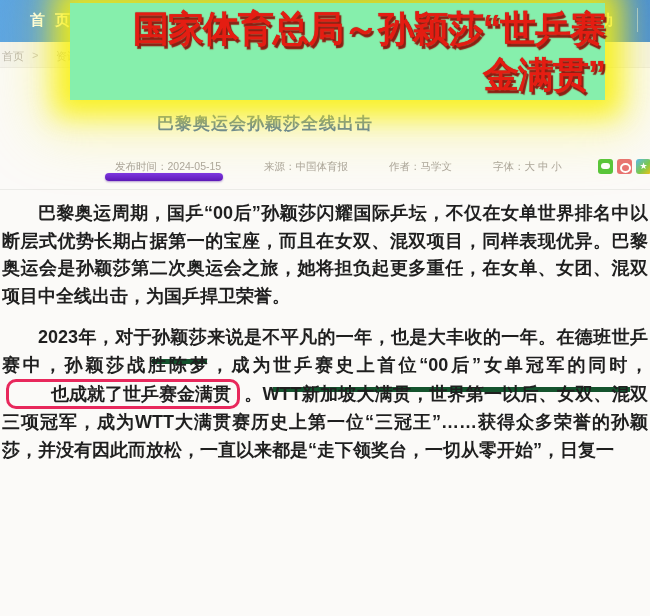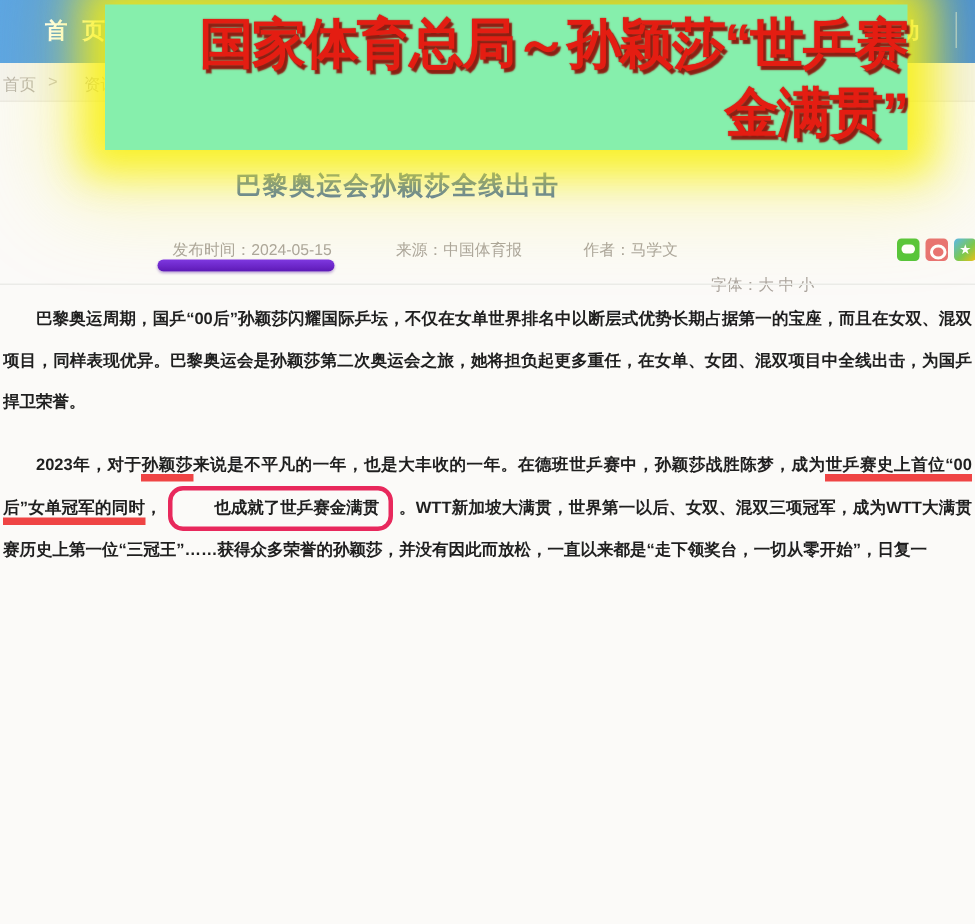--- a/index.html
+++ b/index.html
@@ -53,21 +53,21 @@
   
   .article-title {
     position:absolute; left:0; top:112px; width:530px; text-align:center;
     color:#3f67b4; font-size:17px; font-weight:700; letter-spacing:1px;
   }
   .meta-row { position:absolute; left:0; top:158px; width:650px; height:20px; }
   .meta-item { position:absolute; top:2px; font-size:10.5px; color:#aaa49d; white-space:nowrap; }
   .meta-pub    { left:115px; }
   .meta-source { left:264px; }
   .meta-author { left:377px;margin-left:12px; }
-  .meta-font   { left:474px; cursor:pointer;margin-top:23px; }
+  .meta-font   { left:493px; cursor:pointer; }
 
   .purple-bar {
     position:absolute; left:105px; top:173px; width:118px; height:8px; border-radius:4px;
     background:linear-gradient(180deg,#7c34e4 0%,#5c17b9 100%);
     box-shadow:0 1px 2px rgba(80,20,160,0.4);
   }
   .meta-divider { position:absolute; left:0; top:189px; width:650px; height:1px; background:#ebebe8; }
 
   
   .share-icon { position:absolute; top:1px; width:15px; height:15px; border-radius:3px; cursor:pointer; }
@@ -83,26 +83,26 @@
   }
   .icon-qzone {
     left:636px;
     background:linear-gradient(135deg,#58b7ee 0%,#7ac94f 55%,#f3c016 100%);
     color:#fff; font-size:9px; line-height:15px; text-align:center;
   }
 
   
   .body-text {
     position:absolute; left:2px; top:200px; width:646px; bottom:0; overflow:hidden;
-    color:#1f1f1f; font-size:11px; line-height:27.5px; font-weight:600;
+    color:#1f1f1f; font-size:18px; line-height:27.5px; font-weight:600;
     text-align:justify;
   }
   .body-text p { text-indent:2em; margin:0 0 14px 0; }
   .red-underline {
-    border-bottom:5px solid #ef4444; padding-bottom:0px;
+    border-bottom:5px solid #14532d; padding-bottom:12px;
   }
   .red-box {
     border:3.5px solid #e8285c; border-radius:10px; padding:1px 6px; margin:0 4px;
     display:inline-block; line-height:22px;
   }
 </style>
 </head>
 <body>
 
 <div class="navbar">

